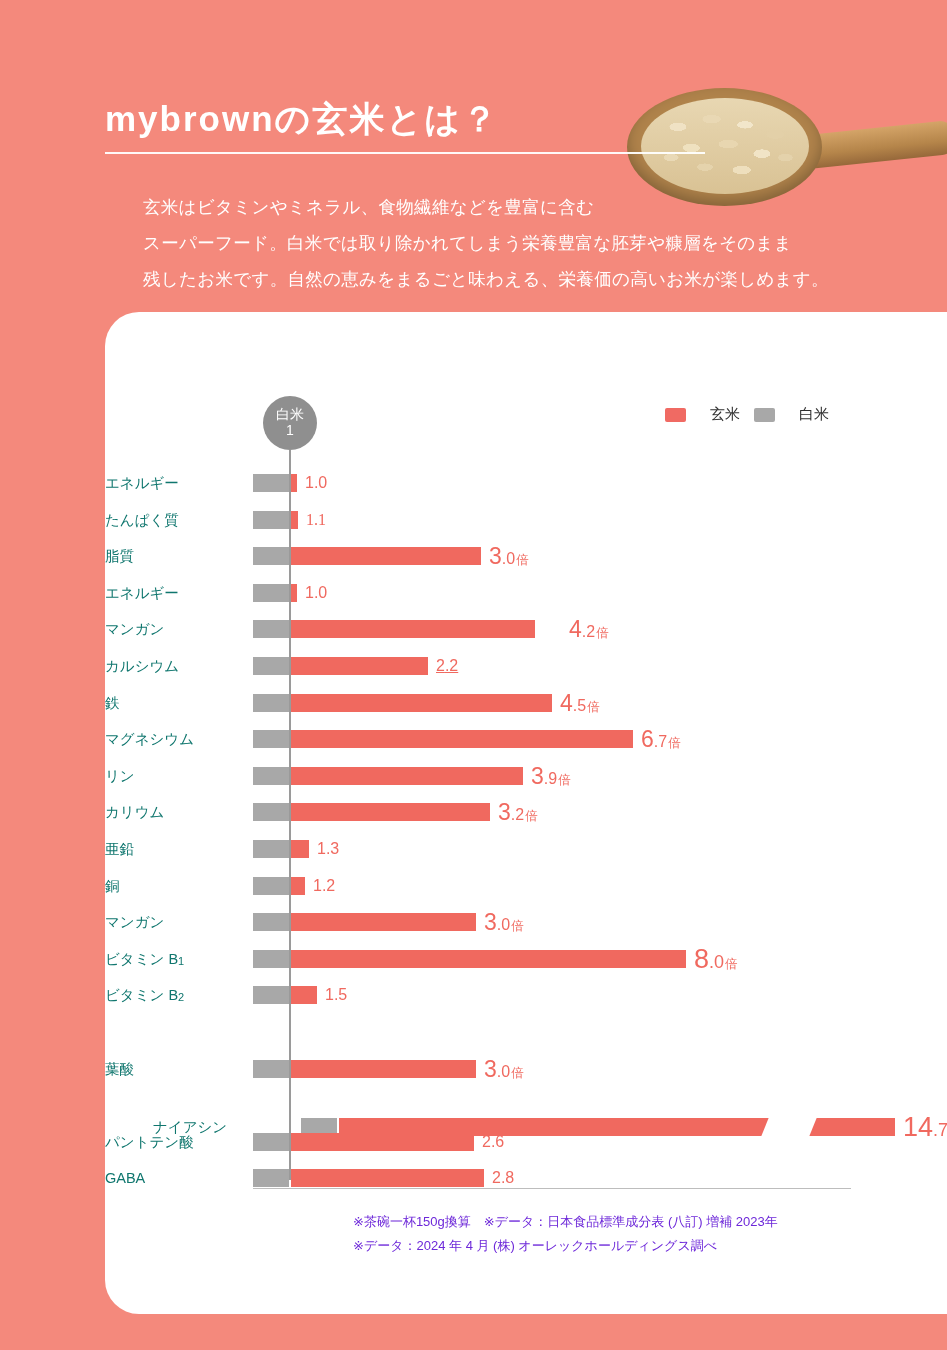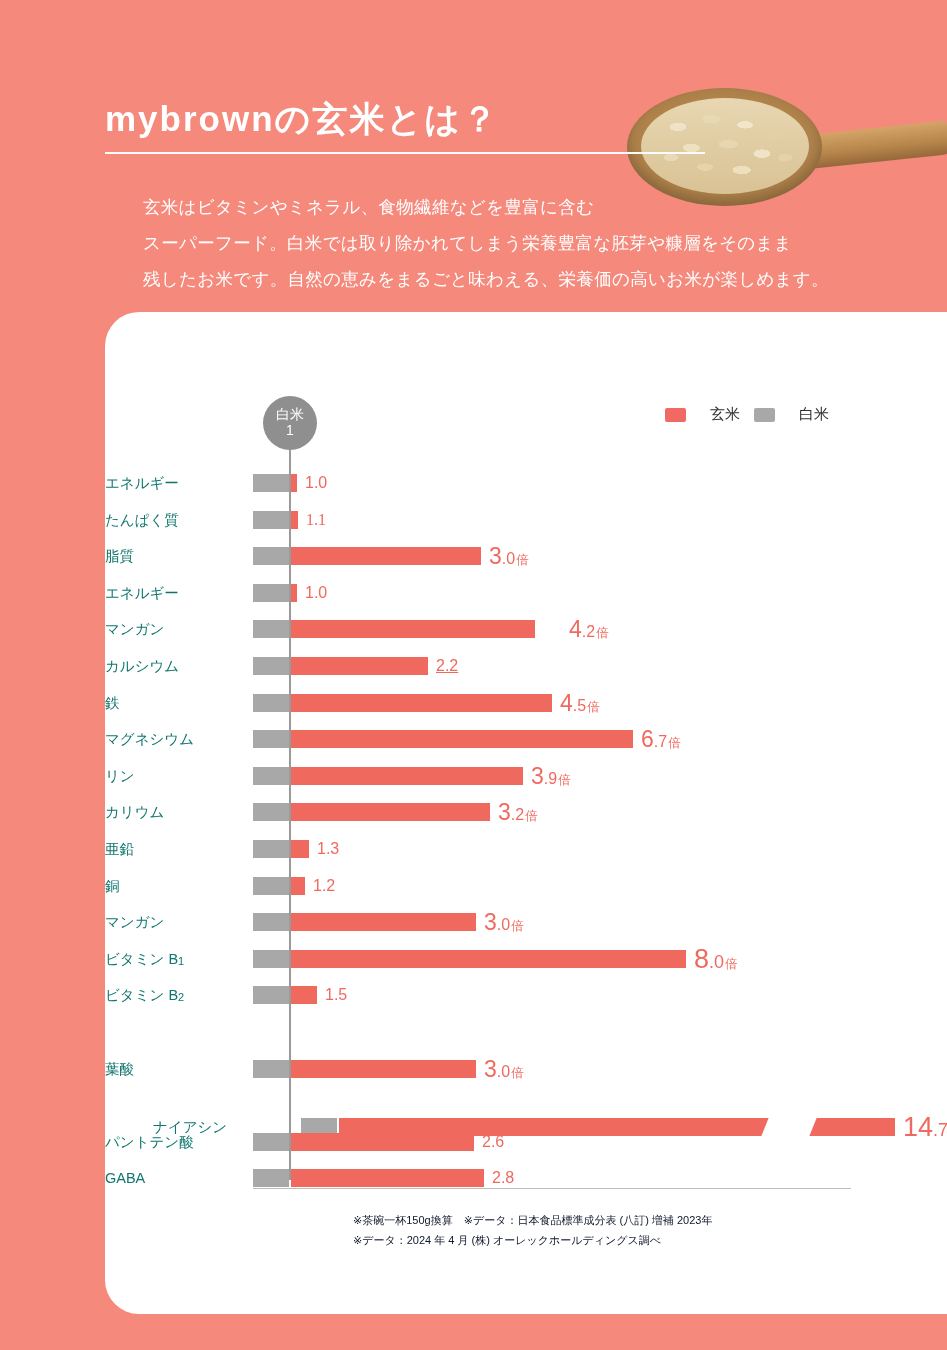--- a/index.html
+++ b/index.html
@@ -245,22 +245,22 @@
     width: 26px;
     height: 22px;
     background: #ffffff;
     transform: skewX(-22deg);
   }
 
   .footnotes {
     position: absolute;
     left: 248px;
     top: 898px;
-    font-size: 11px;
-    color: #0f172a;
+    font-size: 13px;
+    color: #6d28d9;
     line-height: 1.85;
   }
   .footnotes div { white-space: nowrap; }
 </style>
 </head>
 <body>
 
 <div class="header">
 
   <div class="spoon-photo">

